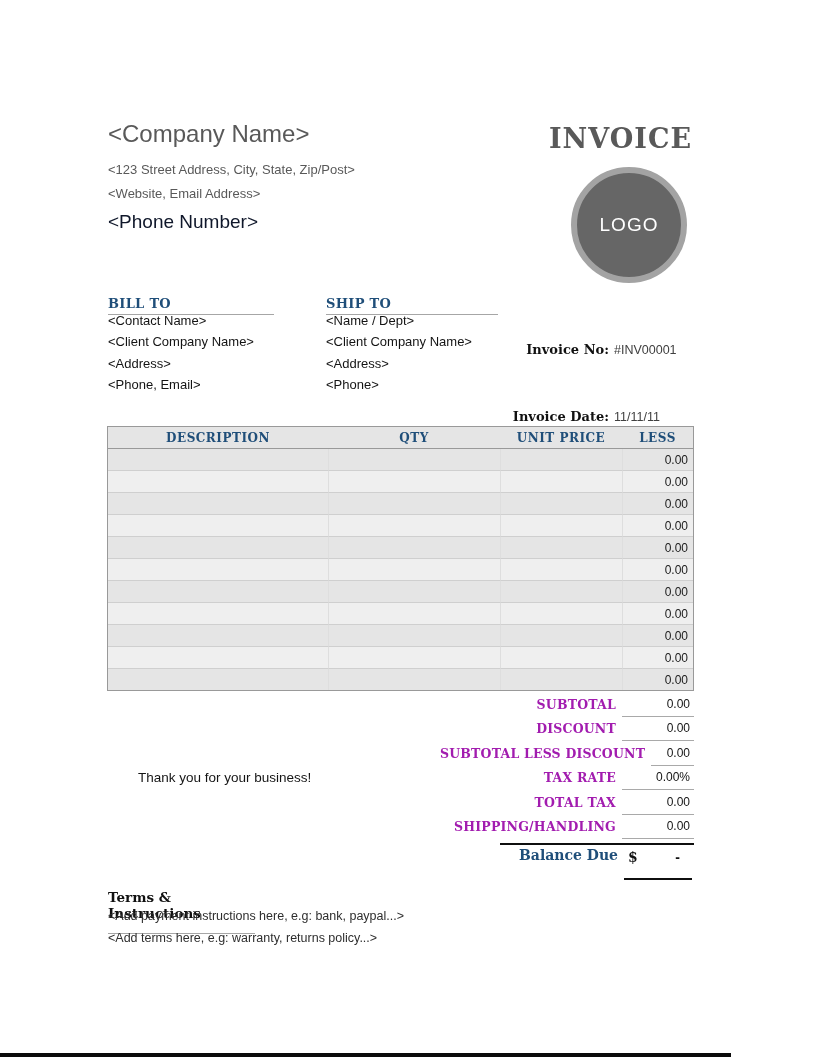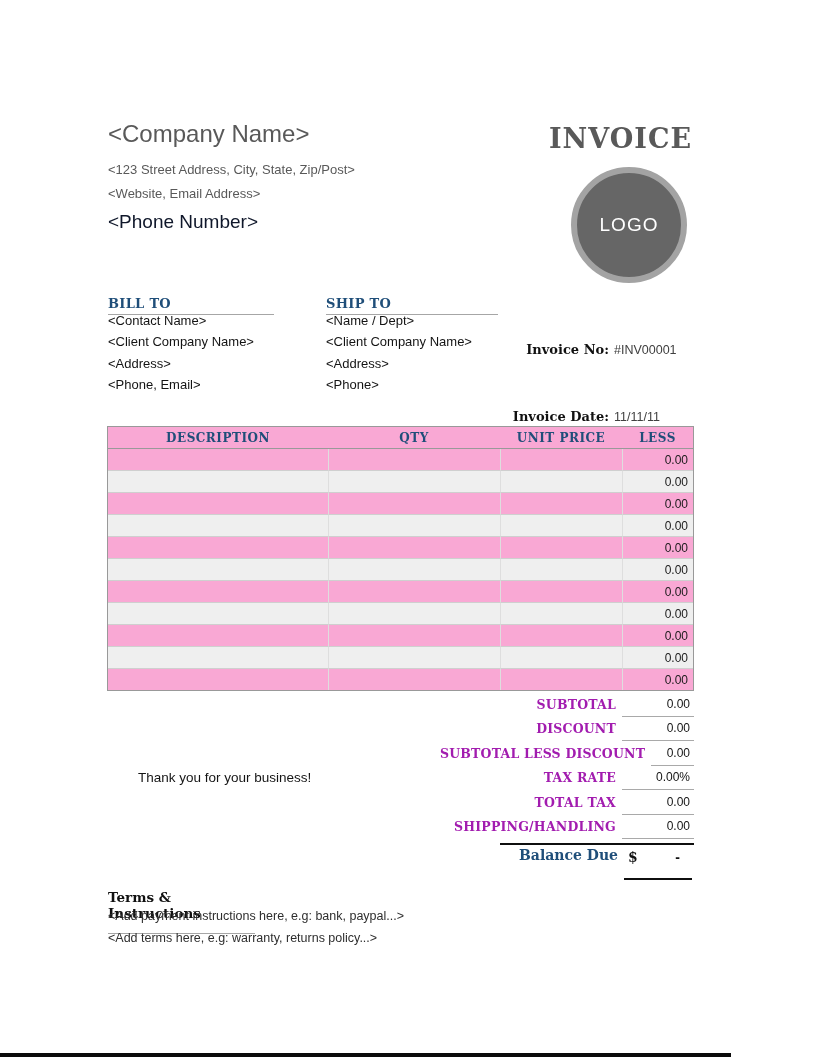--- a/index.html
+++ b/index.html
@@ -32,21 +32,21 @@
   .ship-lines{left:326px;}
 
   
   .meta{left:450px;top:294px;width:246px;}
   .meta-row{display:flex;align-items:center;height:23px;margin-top:44px;}
   .meta-label{flex:1;text-align:right;font-size:13px;color:#111111;}
   .meta-value{width:82px;padding-left:5px;font-size:12.5px;color:#404040;}
 
   
   .items-table{left:107px;top:426px;width:587px;border:1px solid #999999;box-sizing:border-box;
-               background:#f9a8d4;}
+               background:#e5e5e5;}
   .tr{display:grid;grid-template-columns:220px 172px 122px 71px;}
   .thead{height:21px;border-bottom:1px solid #999999;}
   .th{display:flex;align-items:center;justify-content:center;font-size:12px;color:#1f4e79;
       letter-spacing:.5px;}
   .td{height:21px;border-bottom:1px solid #cfcfcf;border-left:1px solid #dedede;
       font-size:12px;display:flex;align-items:center;}
   .td:first-child{border-left:none;}
   .td.total{justify-content:flex-end;padding-right:5px;}
   .tr.alt .td{background:#efefef;}
   .tbody .tr:last-child .td{border-bottom:none;}

